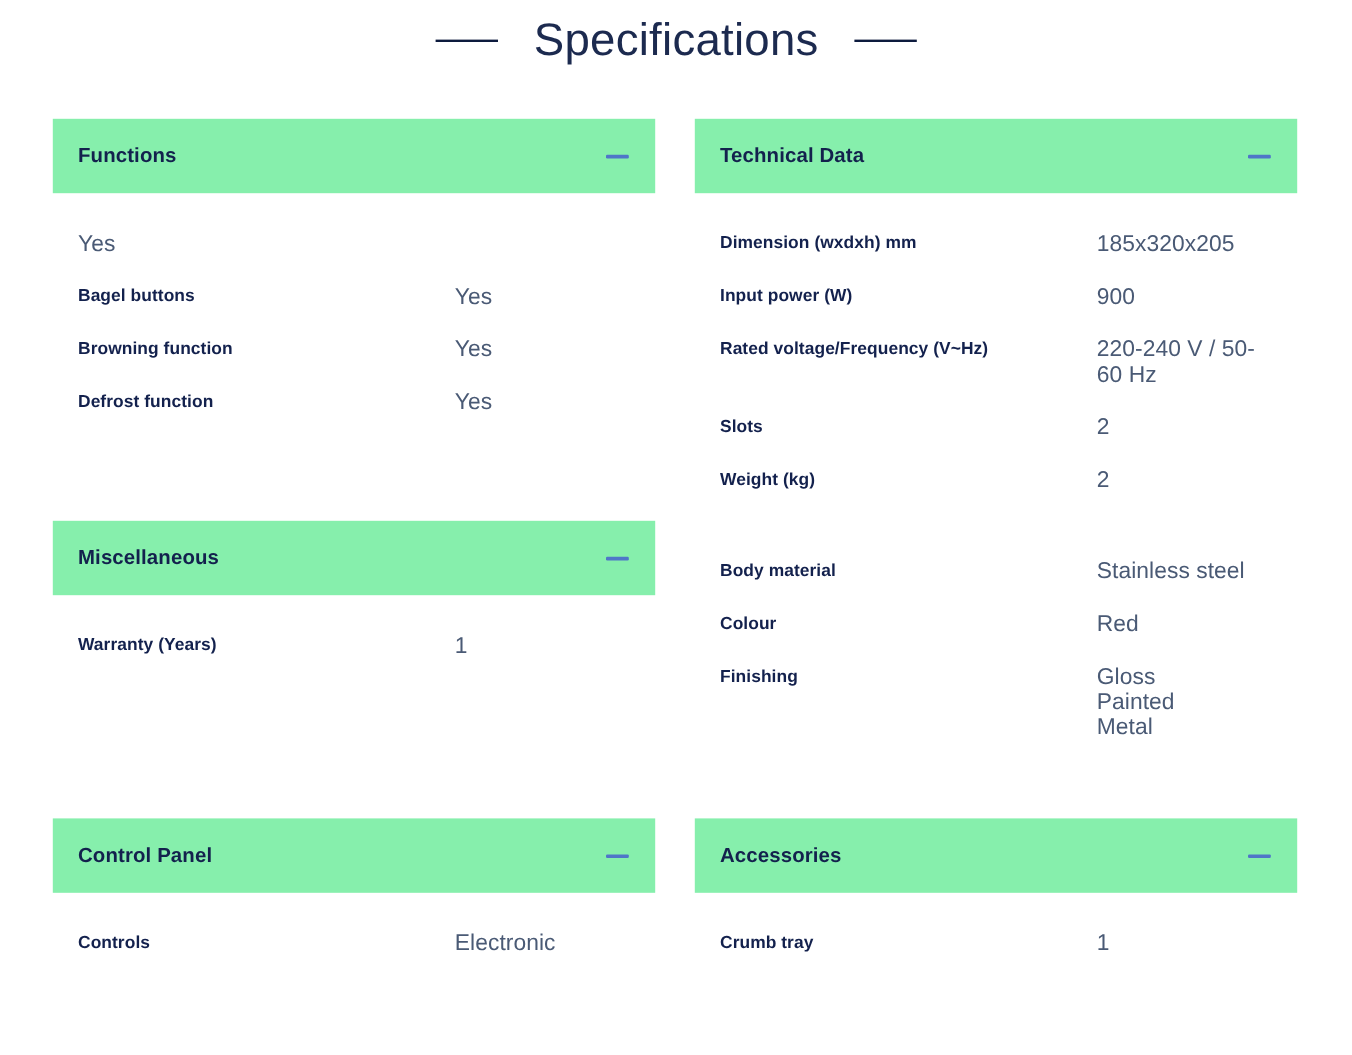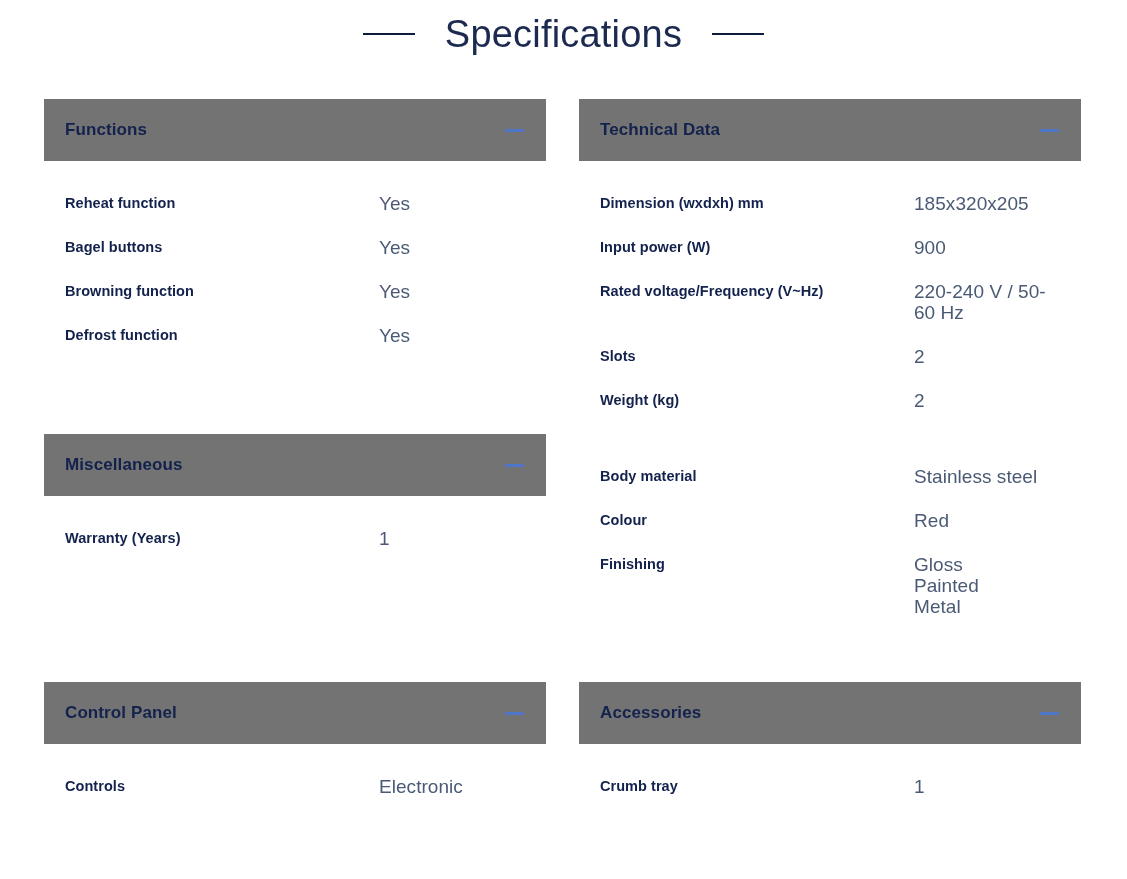--- a/index.html
+++ b/index.html
@@ -67,21 +67,21 @@
 
   
   .panel.r1 { grid-row: 1; }
   .panel.r2 { grid-row: 2; }
   .panel.r3 { grid-row: 3; }
   .panel.c1 { grid-column: 1; }
   .panel.c2 { grid-column: 2; }
 
   .panel-header {
     height: 62px;
-    background: #737373;
+    background: #86efac;
     display: flex;
     align-items: center;
     justify-content: space-between;
     padding: 0 22px 0 21px;
     cursor: pointer;
   }
 
   .panel-title {
     font-size: 17px;
     font-weight: 700;
@@ -164,21 +164,20 @@
 
   <div class="panels">
 
     <section class="panel r1 c1">
       <div class="panel-header">
         <span class="panel-title">Functions</span>
         <span class="toggle-icon"></span>
       </div>
       <div class="panel-body pad-a">
         <div class="spec-row">
-          <span class="spec-label">Reheat function</span>
           <span class="spec-value">Yes</span>
         </div>
         <div class="spec-row">
           <span class="spec-label">Bagel buttons</span>
           <span class="spec-value">Yes</span>
         </div>
         <div class="spec-row">
           <span class="spec-label">Browning function</span>
           <span class="spec-value">Yes</span>
         </div>

